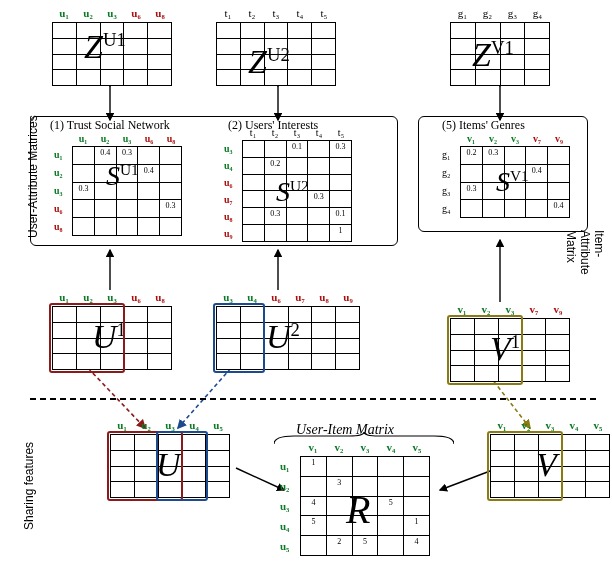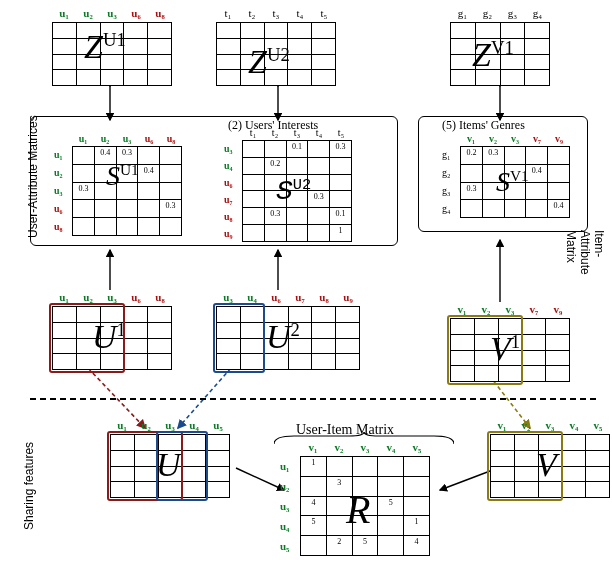--- a/index.html
+++ b/index.html
@@ -238,20 +238,21 @@
 
 <div class="side-label" style="left:26px; top:238px;">
   <span>User-Attribute
 Matrices</span>
 </div>
 <div class="side-label" style="left:606px; top:230px; transform: rotate(90deg);">
   <span>Item-Attribute
 Matrix</span>
 </div>
 
+<div class="caption" style="left:50px; top:118px;">(1) Trust Social Network</div>
 <div class="caption" style="left:228px; top:118px;">(2) Users' Interests</div>
 <div class="caption" style="left:442px; top:118px;">(5) Items' Genres</div>
 
 <div class="abs" style="left:72px; top:134px;">
   <div class="hlabels" style="left:0; top:0; width:110px; font-size:10px;">
     <span class="green">u₁</span>
         <span class="green">u₂</span>
         <span class="green">u₃</span>
         <span class="red">u₆</span>
         <span class="red">u₈</span>
@@ -336,21 +337,21 @@
         <div>0.3</div>
         <div></div>
         <div></div>
         <div>0.1</div>
     <div></div>
         <div></div>
         <div></div>
         <div></div>
         <div>1</div>
   </div>
-  <div class="big-symbol" style="left:34px; top:48px;font-family:Liberation Mono, monospace;">
+  <div class="big-symbol" style="left:34px; top:48px;">
     <span>S</span><sup>U2</sup>
   </div>
 </div>
 
 <div class="abs" style="left:460px; top:134px;">
   <div class="hlabels" style="left:0; top:0; width:110px; font-size:10px;">
     <span class="green">v₁</span>
         <span class="green">v₂</span>
         <span class="green">v₃</span>
         <span class="red">v₇</span>
@@ -574,21 +575,21 @@
         <div></div>
         <div></div>
         <div></div>
   </div>
   <div class="big-symbol big-symbol-lg" style="left:46px; top:26px;">
     <span>V</span>
   </div>
 </div>
 <div class="hilite dolive" style="left:487px; top:431px; width:76px; height:70px;"></div>
 
-<div class="caption" style="left:296px; top:422px; font-size:14px;">User-Item Matrix</div>
+<div class="caption" style="left:296px; top:422px; font-size:14px;font-style:italic;">User-Item Matrix</div>
 <div class="abs" style="left:300px; top:442px;">
   <div class="hlabels" style="left:0; top:0; width:130px;">
     <span class="green">v₁</span>
         <span class="green">v₂</span>
         <span class="green">v₃</span>
         <span class="green">v₄</span>
         <span class="green">v₅</span>
   </div>
   <div class="vlabels" style="left:-20px; top:14px; height:100px;">
     <span class="green">u₁</span>

